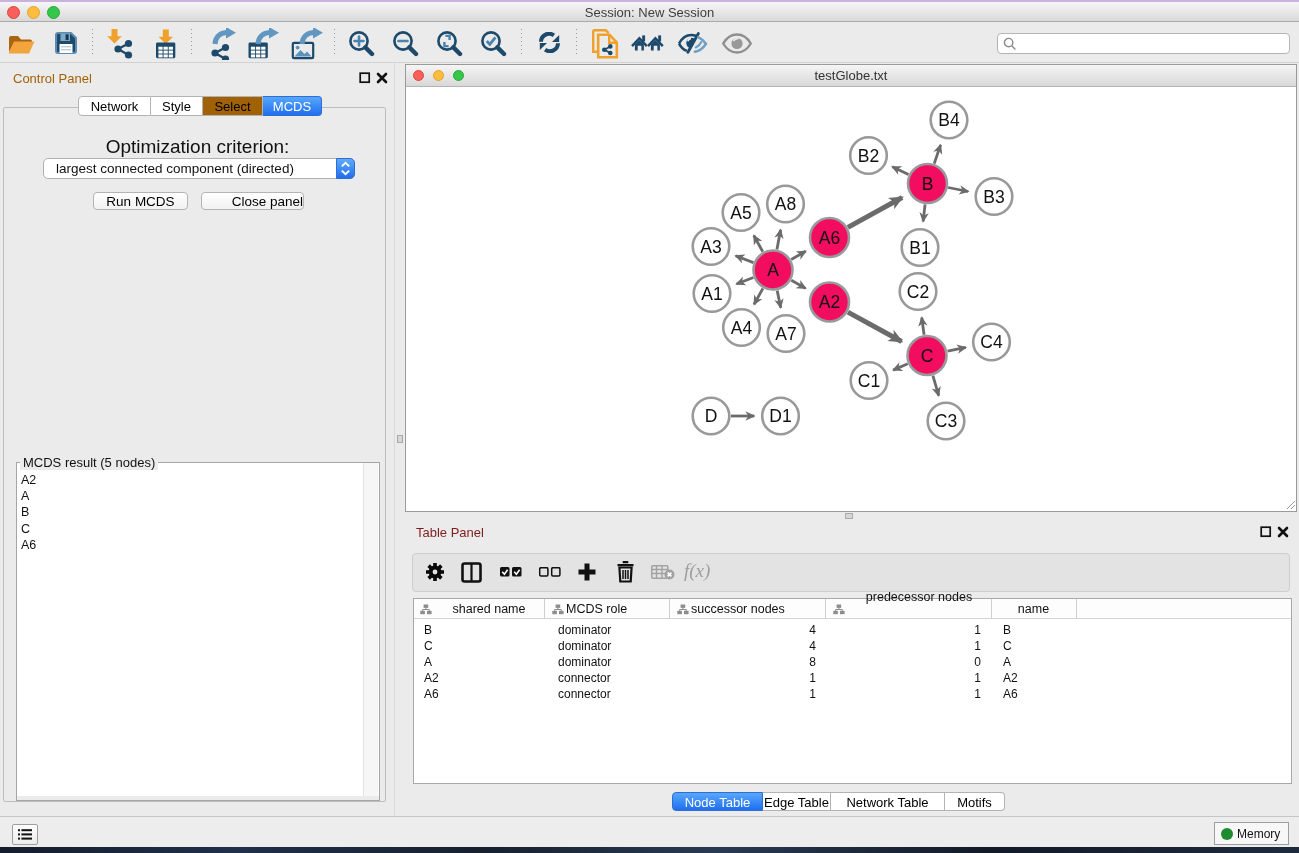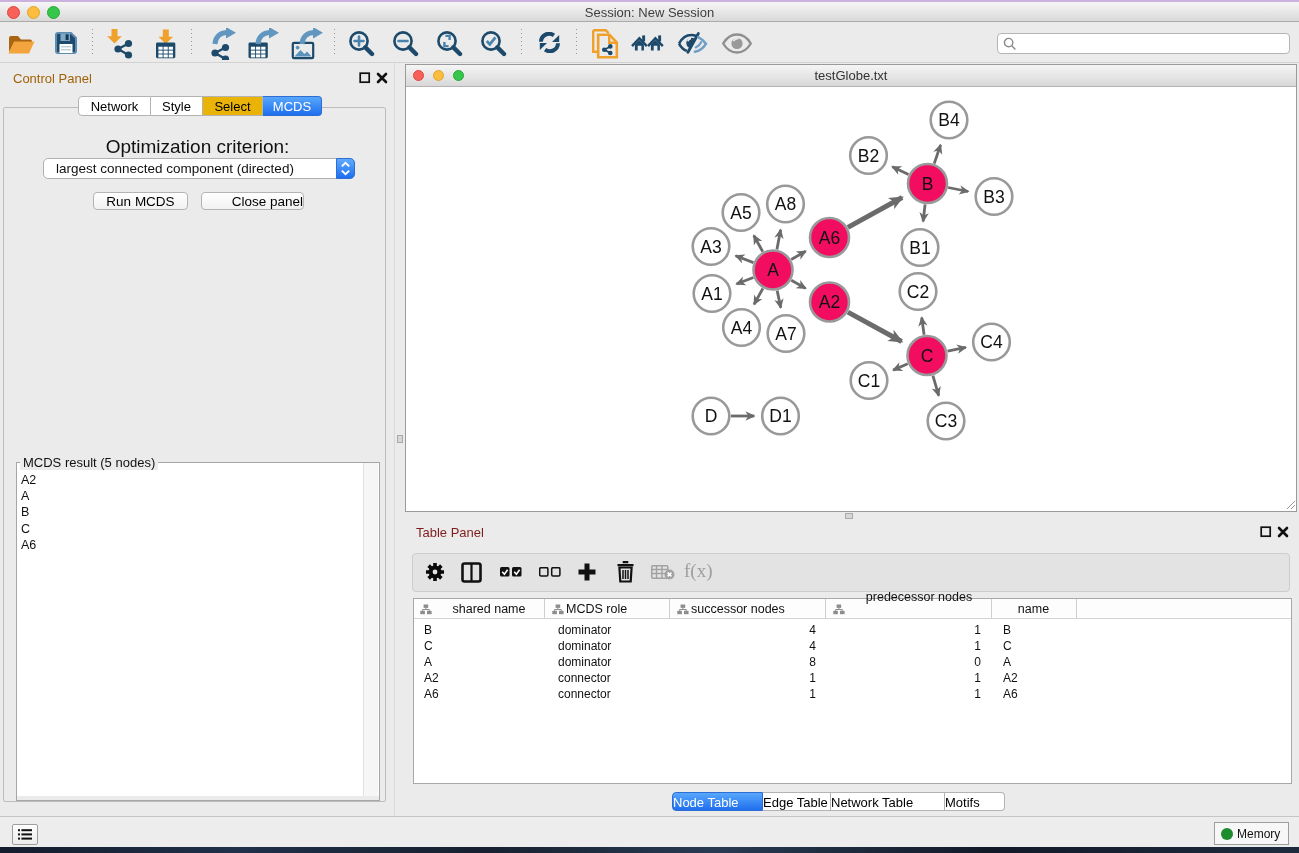--- a/index.html
+++ b/index.html
@@ -180,21 +180,21 @@
   </svg>
 <svg class="abs" style="left:376px;top:72px" width="12" height="12" viewBox="0 0 12 12">
     <path d="M2,2 L10,10 M10,2 L2,10" stroke="#111" stroke-width="2.6" stroke-linecap="round"></path>
   </svg>
 
 <div class="abs" style="left:3px;top:107px;width:383px;height:695px;border:1px solid #bdbdbd;border-radius:2px"></div>
 
 <div class="abs" style="left:78px;top:96px;height:20px;display:flex;font-size:13px;line-height:20px;text-align:center">
 <div style="width:73px;background:#fff;border:1px solid #b3b3b3;border-radius:4px 0 0 4px">Network</div>
 <div style="width:52px;background:#fff;border:1px solid #b3b3b3;border-left:none">Style</div>
-<div style="width:60px;background:#eab308;border:1px solid #b3b3b3;border-left:none">Select</div>
+<div style="width:60px;background:#a16207;border:1px solid #b3b3b3;border-left:none">Select</div>
 <div style="width:59px;background:linear-gradient(#58a7fc,#1f6fee);color:#fff;border:1px solid #2e6ed4;border-left:none;border-radius:0 4px 4px 0">MCDS</div>
 </div>
 
 <div class="abs" style="left:0;top:136px;width:395px;text-align:center;font-size:19px;color:#111">Optimization criterion:</div>
 
 <div class="abs" style="left:43px;top:158px;width:312px;height:21px;background:#fff;border:1px solid #b0b0b0;border-radius:5px"></div>
 <div class="abs" style="left:56px;top:161px;font-size:13.5px;color:#111">largest connected component (directed)</div>
 <div class="abs" style="left:336px;top:158px;width:19px;height:21px;background:linear-gradient(#5fabfd,#1e6ef0);border-radius:0 5px 5px 0;border:1px solid #2e6ed4"></div>
 <svg class="abs" style="left:339px;top:161px" width="13" height="15" viewBox="0 0 13 15">
     <path d="M2.8,5.4 L6.5,1.8 L10.2,5.4" stroke="#fff" stroke-width="1.9" fill="none"></path>
@@ -345,21 +345,21 @@
 <path d="M6.7,1.2 h5.6 M1.5,4.2 h16" stroke="#111" stroke-width="2.2"></path>
 <path d="M3.4,6.5 h12.2 l-0.9,14 h-10.4 Z" fill="none" stroke="#111" stroke-width="2.2"></path>
 <path d="M7,9 v9 M9.5,9 v9 M12,9 v9" stroke="#111" stroke-width="1.5"></path>
   </svg>
 <svg style="position:absolute;left:651px;top:565px" width="24" height="15" viewBox="0 0 24 15">
 <rect x="0.8" y="0.8" width="16" height="12.5" rx="1" fill="none" stroke="#a2a2a2" stroke-width="1.5"></rect>
 <path d="M0.8,4.5 h16 M0.8,8.5 h16 M5.5,0.8 v12.5 M11,0.8 v12.5" stroke="#a2a2a2" stroke-width="1.4"></path>
 <circle cx="18.5" cy="9.5" r="5" fill="#a2a2a2"></circle>
 <path d="M16.6,7.6 l3.8,3.8 M20.4,7.6 l-3.8,3.8" stroke="#fff" stroke-width="1.5"></path>
   </svg>
-<div class="abs" style="left:684px;top:560px;font-family:'Liberation Serif',serif;font-size:19px;color:#9e9e9e">f(x)</div>
+<div class="abs" style="left:684px;top:560px;font-family:'Liberation Serif',serif;font-style:italic;font-size:19px;color:#9e9e9e">f(x)</div>
 
 <div class="abs" style="left:413px;top:598px;width:879px;height:186px;background:#fff;border:1px solid #a8a8a8"></div>
 
 <div class="abs" style="left:414px;top:599px;width:877px;height:20px;background:#fdfdfd;border-bottom:1px solid #d4d4d4"></div>
 <div class="abs" style="left:544px;top:599px;width:1px;height:20px;background:#cfcfcf"></div>
 <div class="abs" style="left:669px;top:599px;width:1px;height:20px;background:#cfcfcf"></div>
 <div class="abs" style="left:825px;top:599px;width:1px;height:20px;background:#cfcfcf"></div>
 <div class="abs" style="left:991px;top:599px;width:1px;height:20px;background:#cfcfcf"></div>
 <div class="abs" style="left:1076px;top:599px;width:1px;height:20px;background:#cfcfcf"></div>
 <svg style="position:absolute;left:420px;top:604px" width="12" height="11" viewBox="0 0 12 11">
@@ -391,21 +391,21 @@
 <div class="abs" style="left:691px;top:602px;width:134px;text-align:left;font-size:12.5px;color:#111">successor nodes</div>
 <div class="abs" style="left:847px;top:590px;width:144px;text-align:center;font-size:12.5px;color:#111">predecessor nodes</div>
 <div class="abs" style="left:991px;top:602px;width:85px;text-align:center;font-size:12.5px;color:#111">name</div>
 
 <div class="abs" style="left:424px;top:622px;font-size:12px;line-height:16px;color:#111">B<br>C<br>A<br>A2<br>A6</div>
 <div class="abs" style="left:558px;top:622px;font-size:12px;line-height:16px;color:#111">dominator<br>dominator<br>dominator<br>connector<br>connector</div>
 <div class="abs" style="left:716px;top:622px;width:100px;text-align:right;font-size:12px;line-height:16px;color:#111">4<br>4<br>8<br>1<br>1</div>
 <div class="abs" style="left:881px;top:622px;width:100px;text-align:right;font-size:12px;line-height:16px;color:#111">1<br>1<br>0<br>1<br>1</div>
 <div class="abs" style="left:1003px;top:622px;font-size:12px;line-height:16px;color:#111">B<br>C<br>A<br>A2<br>A6</div>
 
-<div class="abs" style="left:672px;top:792px;height:19px;display:flex;font-size:13px;line-height:19px;text-align:left">
+<div class="abs" style="left:672px;top:792px;height:19px;display:flex;font-size:13px;line-height:19px;text-align:center">
 <div style="width:91px;background:linear-gradient(#58a7fc,#1f6fee);color:#fff;border:1px solid #2e6ed4;border-radius:4px 0 0 4px">Node Table</div>
 <div style="width:68px;background:#fff;border:1px solid #b3b3b3;border-left:none">Edge Table</div>
 <div style="width:114px;background:#fff;border:1px solid #b3b3b3;border-left:none">Network Table</div>
 <div style="width:60px;background:#fff;border:1px solid #b3b3b3;border-left:none;border-radius:0 4px 4px 0">Motifs</div>
 </div>
 
 <div class="abs" style="left:0;top:816px;width:1299px;height:31px;background:#ededed;border-top:1px solid #c6c6c6"></div>
 <div class="abs" style="left:12px;top:824px;width:26px;height:21px;background:linear-gradient(#fdfdfd,#ececec);border:1px solid #9e9e9e;border-radius:2px"></div>
 <svg class="abs" style="left:18px;top:829px" width="14" height="11" viewBox="0 0 14 11">
     <g fill="#111">

